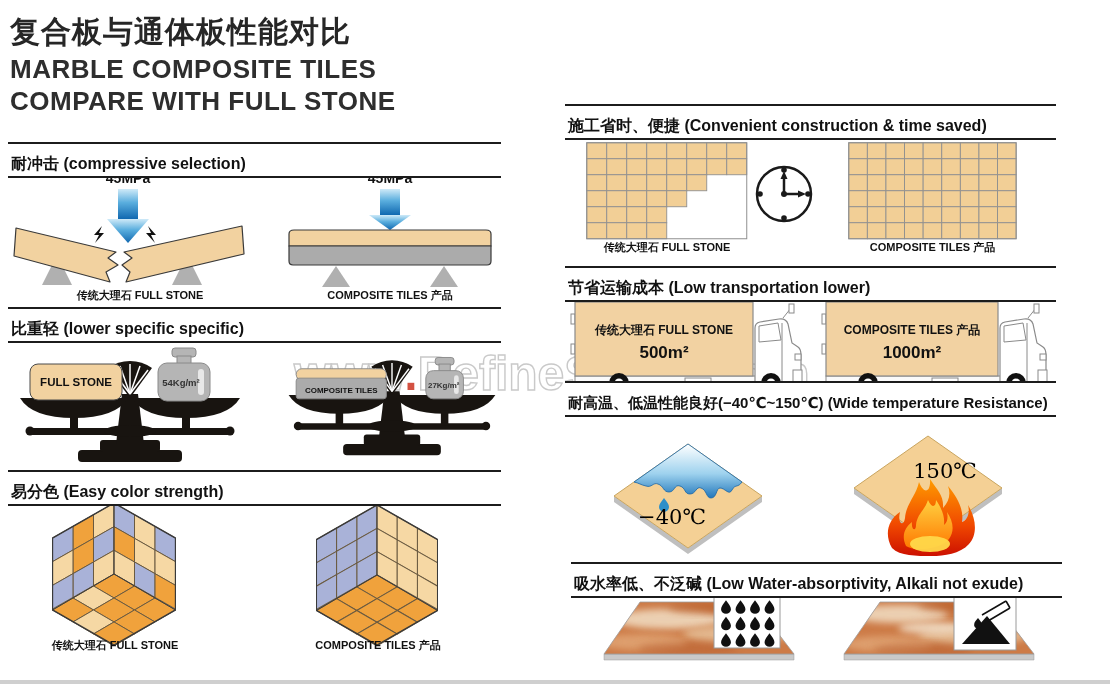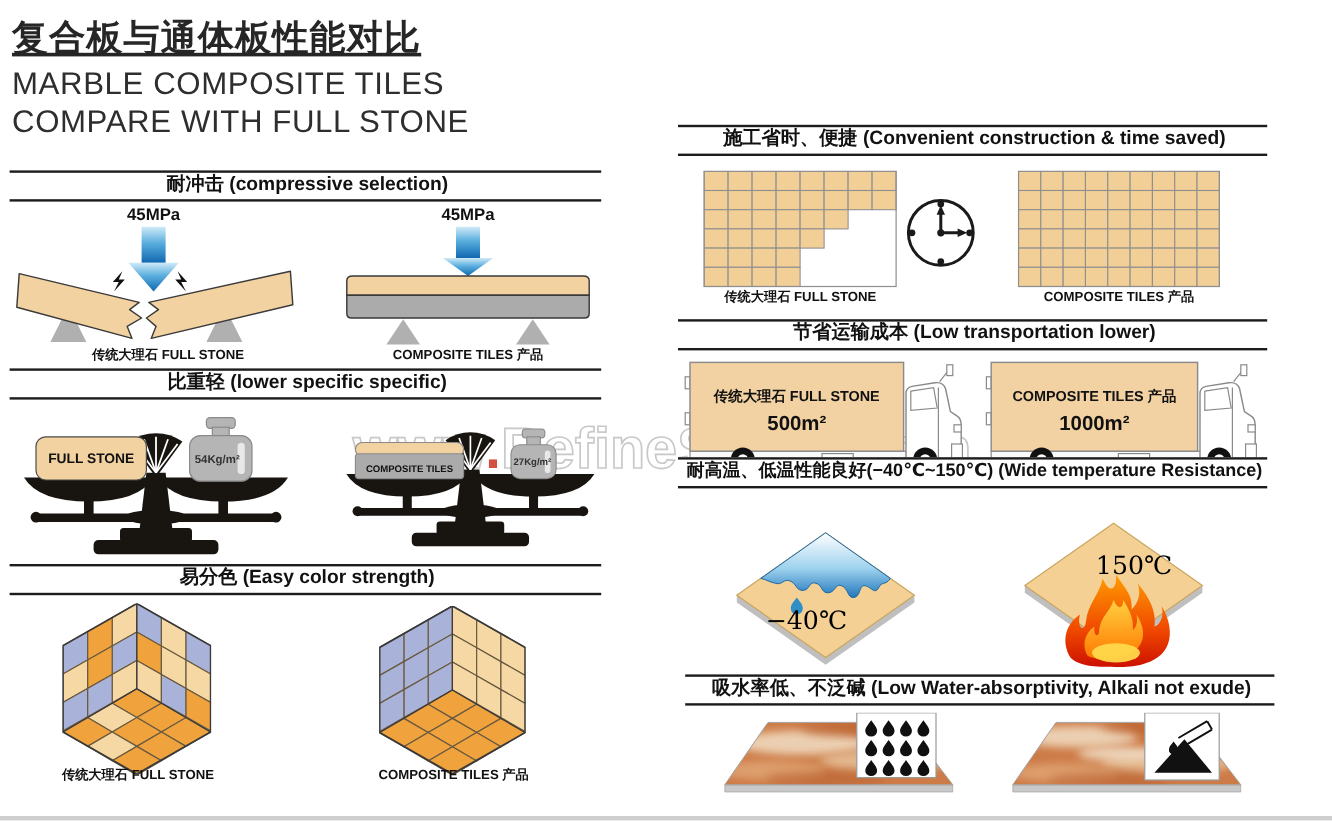--- a/index.html
+++ b/index.html
@@ -1,23 +1,23 @@
 <!DOCTYPE html>
 <html><head>
 <meta charset="utf-8">
 <style>
   html,body{margin:0;padding:0;background:#fff;}
   #poster{position:relative;width:1110px;height:684px;background:#ffffff;overflow:hidden;
           font-family:"Liberation Sans","DejaVu Sans",sans-serif;color:#1a1a1a;}
   .abs{position:absolute;}
-  .title-zh{left:10px;top:12px;font-size:30px;font-weight:700;letter-spacing:1px;color:#262626;z-index:3;text-decoration:underline;}
-  .title-en{left:10px;font-size:26px;font-weight:400;letter-spacing:.5px;color:#2e2e2e;z-index:3;}
+  .title-zh{left:10px;top:12px;font-size:30px;font-weight:700;letter-spacing:1px;color:#262626;z-index:3;}
+  .title-en{left:10px;font-size:26px;font-weight:700;letter-spacing:.5px;color:#2e2e2e;z-index:3;}
   .sec{position:absolute;border-top:2px solid #1c1c1c;border-bottom:2px solid #1c1c1c;
-       padding:0 0 2px 3px;font-size:16px;font-weight:600;line-height:20px;color:#111;
-       background:#fff;z-index:3;text-align:center;}
+       padding:10px 0 2px 3px;font-size:16px;font-weight:600;line-height:20px;color:#111;
+       background:#fff;z-index:3;}
   .sec-small{font-size:15px;}
   .cap{position:absolute;font-size:11px;font-weight:700;color:#111;text-align:center;z-index:3;}
   .art{position:absolute;z-index:2;}
   .watermark{position:absolute;z-index:1;}
   .bottom-bar{position:absolute;left:0;bottom:0;width:1110px;height:4px;background:#cfcfcf;z-index:4;}
   svg text{font-family:"Liberation Sans","DejaVu Sans",sans-serif;}
   .serifTemp{font-family:"DejaVu Serif","Liberation Serif",serif;}
 </style>
 </head>
 <body>

